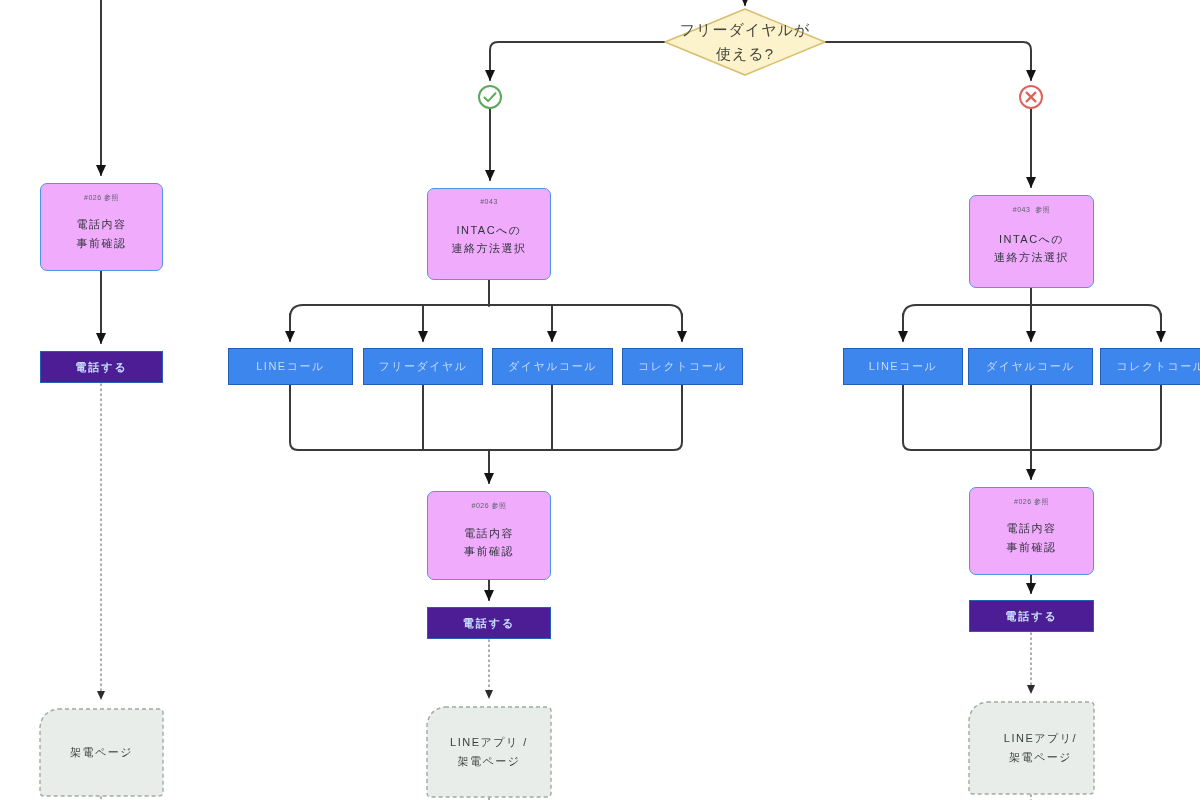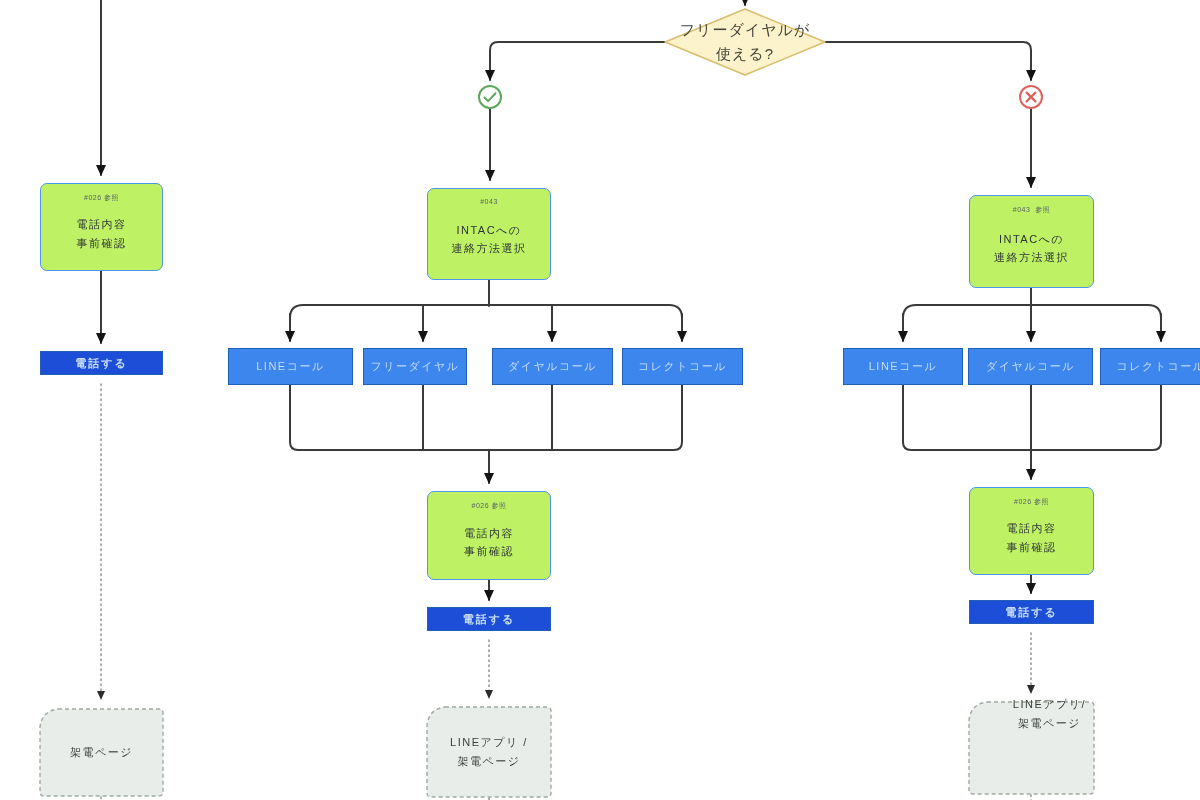--- a/index.html
+++ b/index.html
@@ -6,40 +6,40 @@
   body{
     width:1200px;height:800px;position:relative;overflow:hidden;
     background:#ffffff;
     font-family:"Liberation Sans","DejaVu Sans",sans-serif;
   }
   #canvas{position:absolute;left:0;top:0;width:1200px;height:800px;}
   svg.layer{position:absolute;left:0;top:0;width:1200px;height:800px;overflow:visible;}
 
   .node{
     position:absolute;box-sizing:border-box;
-    background:#bef264;border:1.5px solid #4D96E8;border-radius:7px;
+    background:#f0abfc;border:1.5px solid #4D96E8;border-radius:7px;
     display:flex;flex-direction:column;align-items:center;
   }
   .node .ref{
     margin-top:9px;font-size:7px;color:#5A6268;letter-spacing:.5px;white-space:pre;
   }
   .node .label{
     flex:1;display:flex;align-items:center;justify-content:center;
     font-size:11px;font-weight:500;color:#2E3338;letter-spacing:1.5px;
     line-height:1.65;text-align:center;white-space:pre-line;padding-bottom:6px;
   }
   .option{
     position:absolute;box-sizing:border-box;height:37px;
     background:#3D86EE;border:1.5px solid #2160B4;
     color:#C5DCFA;font-size:11px;font-weight:400;letter-spacing:1.5px;
     display:flex;align-items:center;justify-content:center;white-space:pre;
   }
   .action{
-    position:absolute;box-sizing:border-box;height:24px;
-    background:#1d4ed8;border:1.5px solid #2160B4;
+    position:absolute;box-sizing:border-box;height:32px;
+    background:#4c1d95;border:1.5px solid #2160B4;
     color:#C5DCFA;font-size:11px;font-weight:600;letter-spacing:2px;
     display:flex;align-items:center;justify-content:center;white-space:pre;
   }
   .page-label{
     position:absolute;display:flex;align-items:center;justify-content:center;
     font-size:11px;font-weight:500;color:#383F3A;letter-spacing:1.5px;
     line-height:1.7;text-align:center;white-space:pre-line;background:transparent;
   }
   .diamond-label{
     position:absolute;left:665px;top:9px;width:160px;height:66px;
@@ -140,21 +140,21 @@
   </div>
   <div class="action" style="left:40px;top:351px;width:123px;">電話する</div>
   <div class="page-label" style="left:40px;top:709px;width:123px;height:87px;">架電ページ</div>
 
   <div class="node" style="left:427px;top:188px;width:124px;height:92px;">
     <div class="ref">#043</div>
     <div class="label">INTACへの
 連絡方法選択</div>
   </div>
   <div class="option" style="left:228px;top:348px;width:125px;">LINEコール</div>
-  <div class="option" style="left:363px;top:348px;width:104px;">フリーダイヤル</div>
+  <div class="option" style="left:363px;top:348px;width:120px;">フリーダイヤル</div>
   <div class="option" style="left:492px;top:348px;width:121px;">ダイヤルコール</div>
   <div class="option" style="left:622px;top:348px;width:121px;">コレクトコール</div>
   <div class="node" style="left:427px;top:491px;width:124px;height:89px;">
     <div class="ref">#026 参照</div>
     <div class="label">電話内容
 事前確認</div>
   </div>
   <div class="action" style="left:427px;top:607px;width:124px;">電話する</div>
   <div class="page-label" style="left:427px;top:707px;width:124px;height:90px;">LINEアプリ /
 架電ページ</div>
@@ -166,16 +166,16 @@
   </div>
   <div class="option" style="left:843px;top:348px;width:120px;">LINEコール</div>
   <div class="option" style="left:968px;top:348px;width:125px;">ダイヤルコール</div>
   <div class="option" style="left:1100px;top:348px;width:122px;">コレクトコール</div>
   <div class="node" style="left:969px;top:487px;width:125px;height:88px;">
     <div class="ref">#026 参照</div>
     <div class="label">電話内容
 事前確認</div>
   </div>
   <div class="action" style="left:969px;top:600px;width:125px;">電話する</div>
-  <div class="page-label" style="left:969px;top:668px;width:143px;height:92px;padding-left:9px;">LINEアプリ/
+  <div class="page-label" style="left:969px;top:702px;width:143px;height:92px;">LINEアプリ/
 架電ページ</div>
 
 </div>
 
 </body></html>

